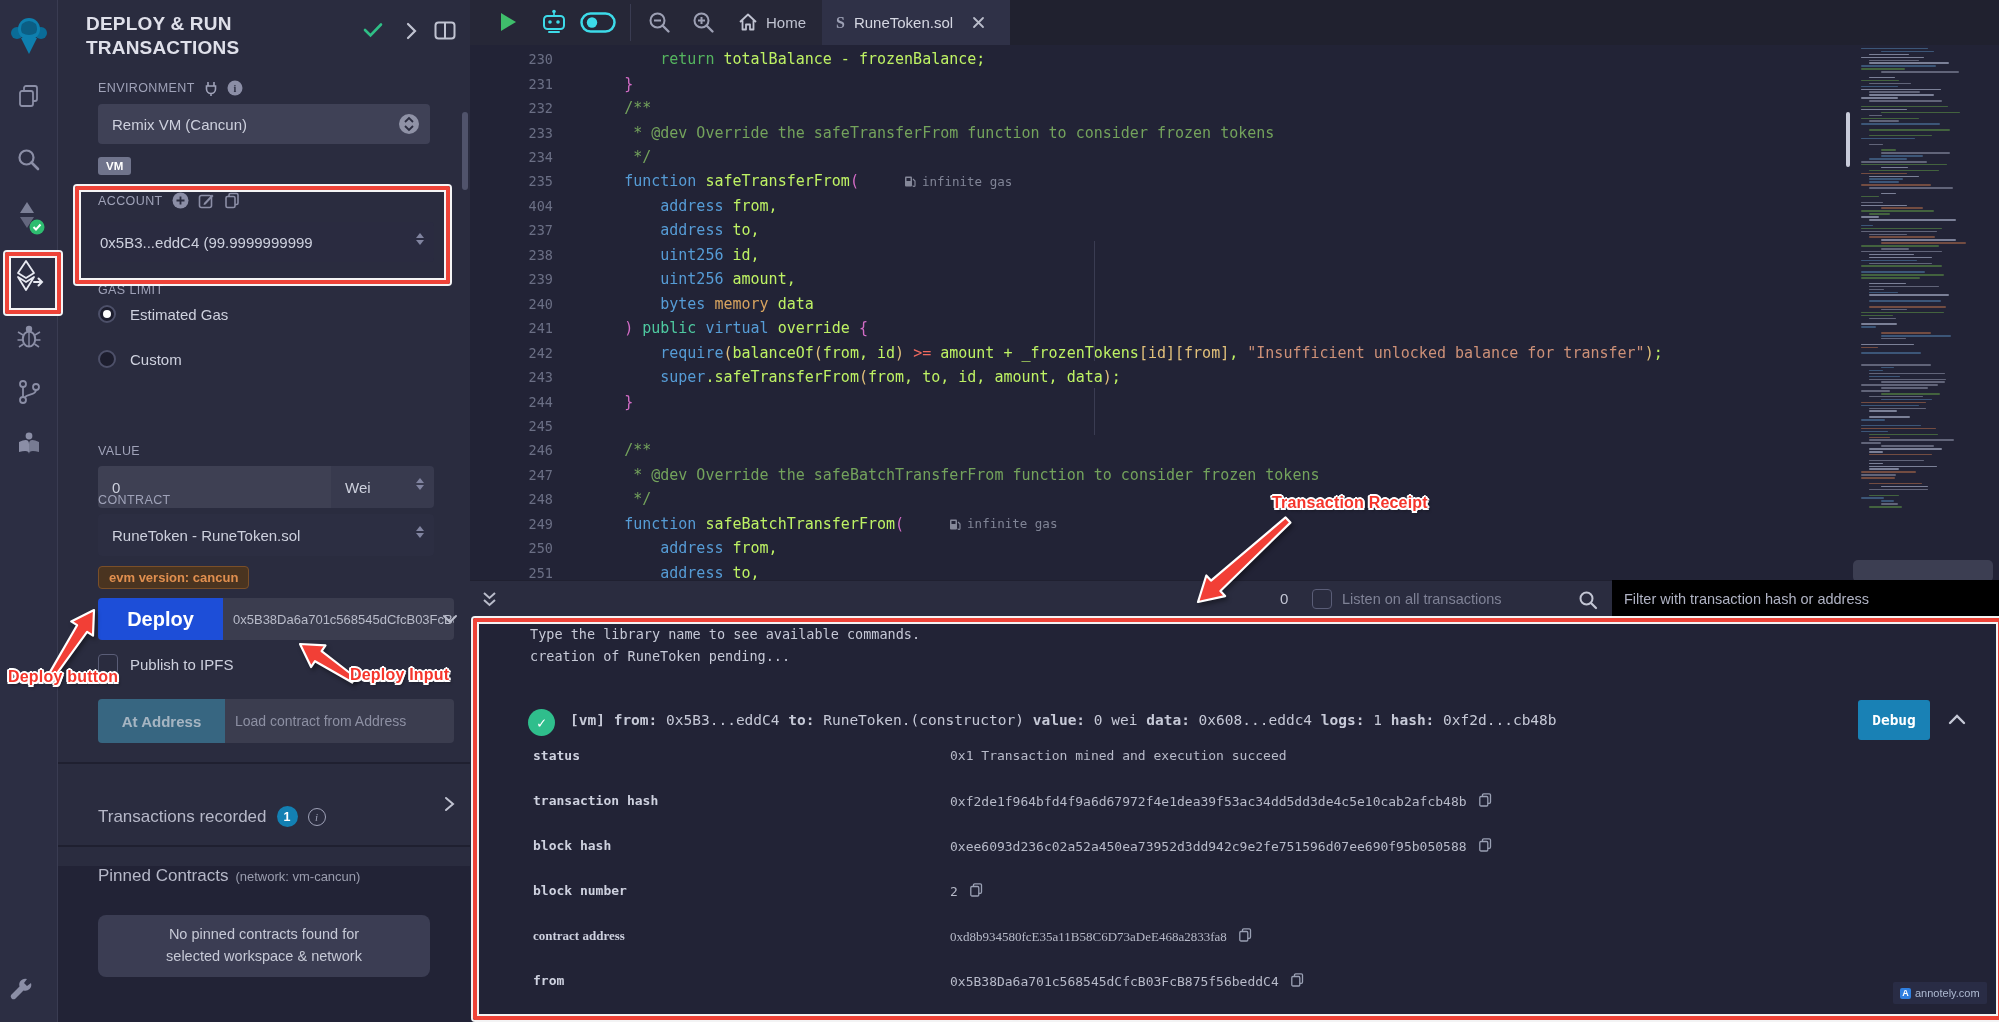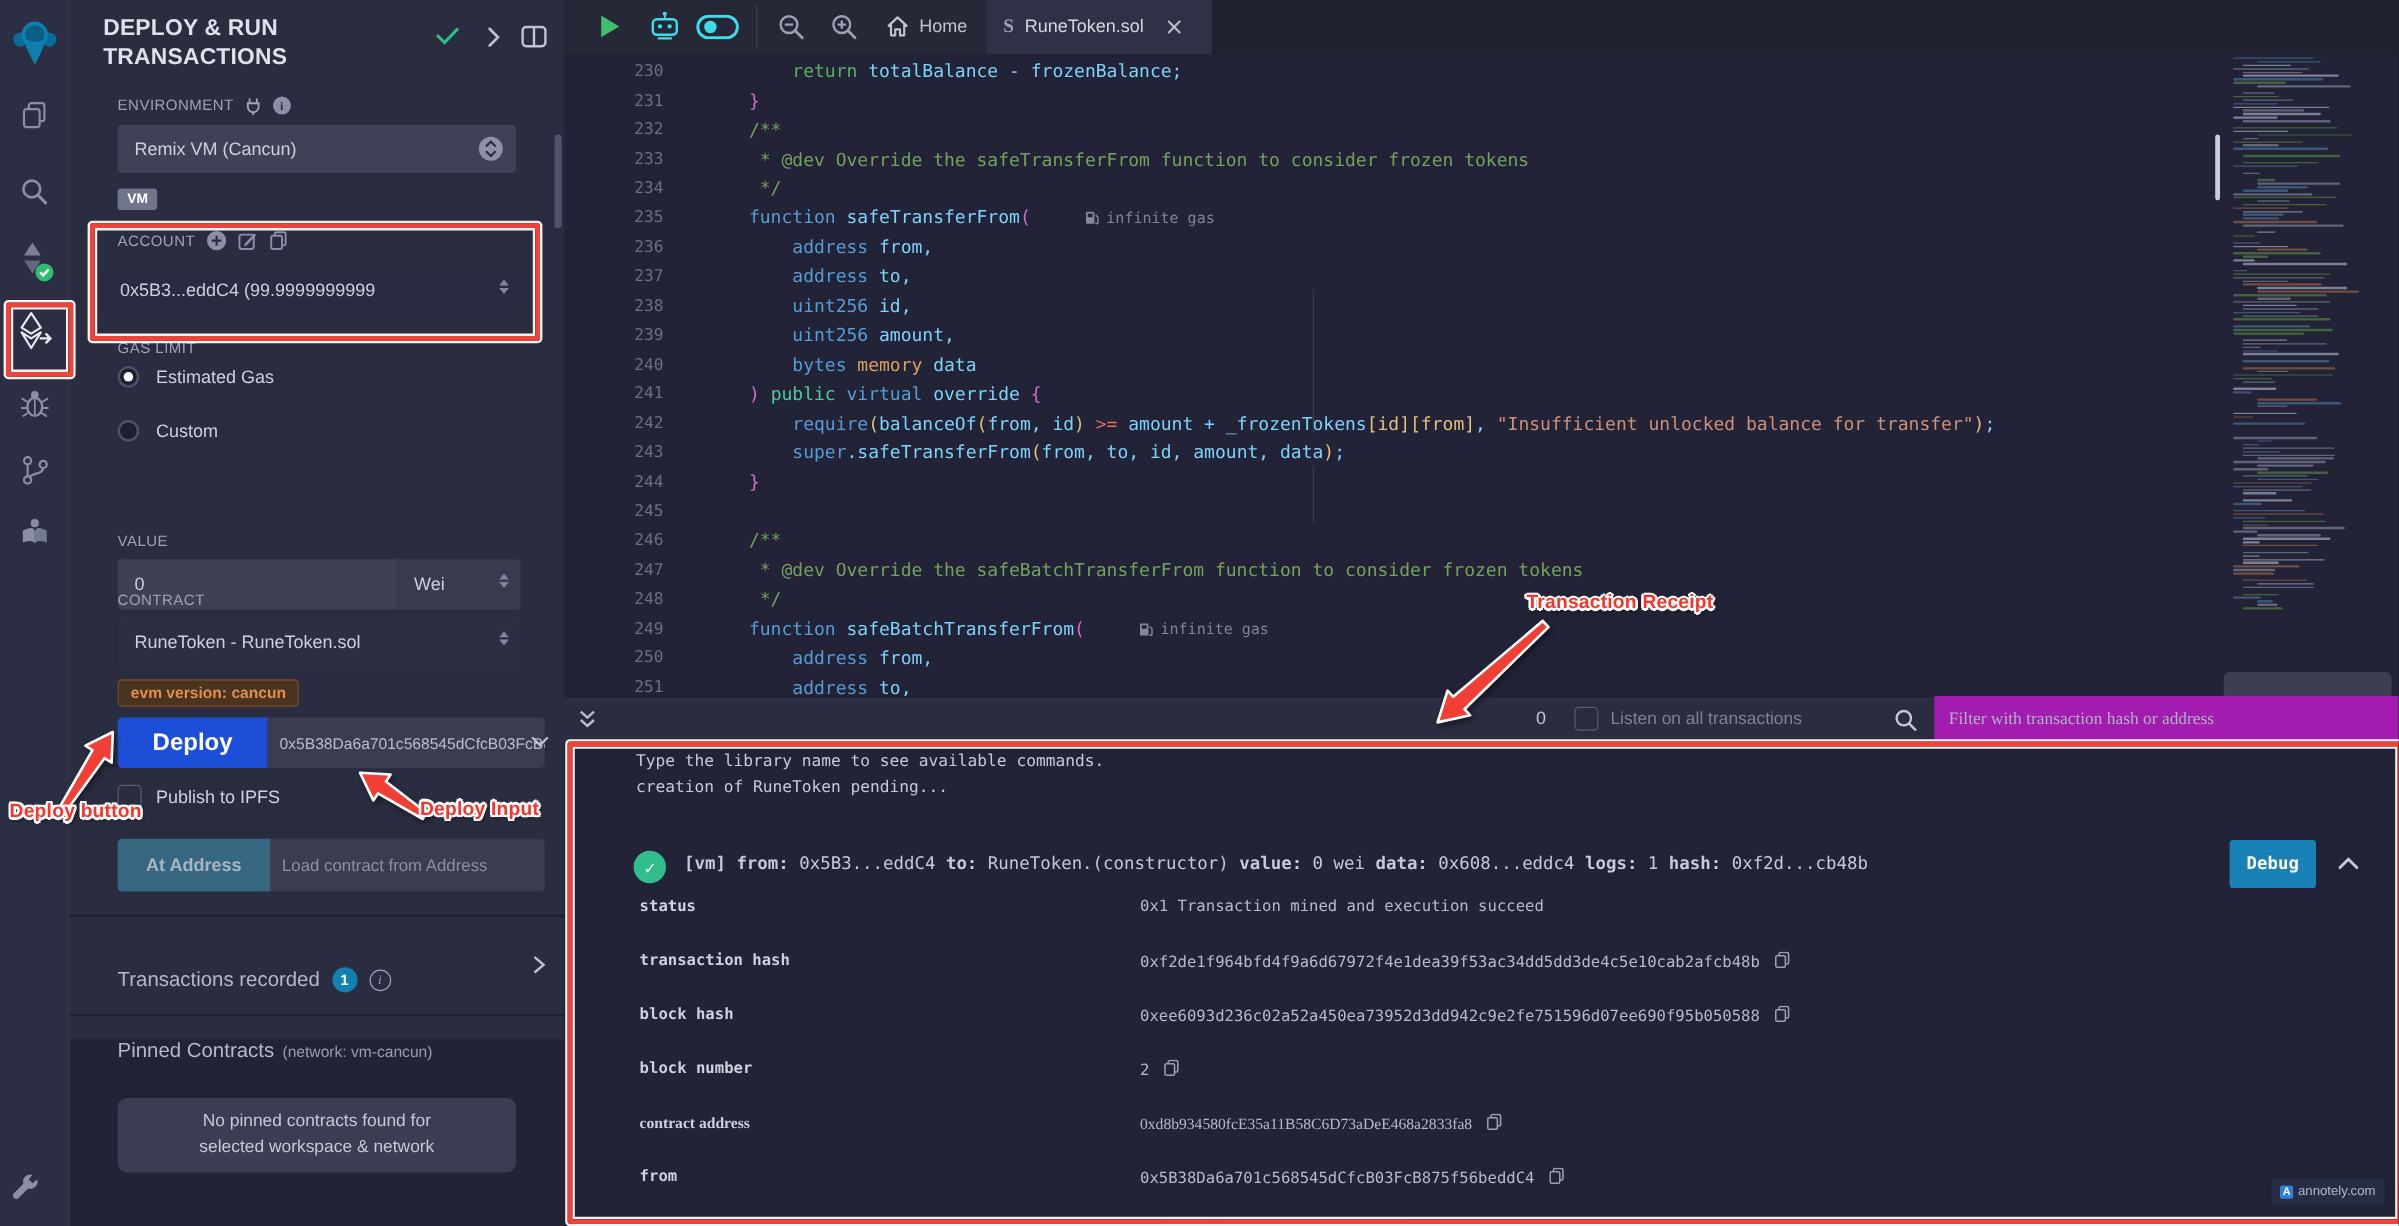--- a/index.html
+++ b/index.html
@@ -33,33 +33,33 @@
   .scrollthumb{background:#50536b;border-radius:3px;}
   
   .toolbar{position:absolute;left:470px;top:0;width:1529px;height:45px;background:#262737;}
   .tab{position:absolute;left:822px;top:0;width:188px;height:45px;background:#2f3147;display:flex;align-items:center;gap:9px;padding:0 14px;box-sizing:border-box;}
   .tabdark{position:absolute;left:1010px;top:0;width:989px;height:45px;background:#20212f;}
   .tname{font-size:15px;color:#d5d7e2;}
   .codewrap{position:absolute;left:470px;top:45px;width:1380px;height:535px;overflow:hidden;}
   .codeline{position:absolute;left:0;height:24.45px;display:flex;align-items:center;font-family:"DejaVu Sans Mono",monospace;font-size:15px;}
   .ln{display:inline-block;width:83px;text-align:right;color:#6b6f85;font-size:13.5px;flex:none;}
   .ct{white-space:pre;margin-left:35px;}
-  .tk-w{color:#7dd3fc;} .tk-b{color:#569cd6;} .tk-g{color:#55b55f;} .tk-t{color:#4ec9a0;}
+  .tk-w{color:#bef264;} .tk-b{color:#569cd6;} .tk-g{color:#55b55f;} .tk-t{color:#4ec9a0;}
   .tk-c{color:#74a35c;} .tk-s{color:#ce9178;} .tk-m{color:#d7a35f;} .tk-p{color:#d36cc6;}
   .tk-y{color:#e2c07a;} .tk-o{color:#ef6a5f;}
   .gas{margin-left:45px;color:#808496;font-size:12.5px;display:inline-flex;align-items:center;gap:6px;font-style:normal;}
   .gas i{font-style:normal;}
   .iguide{position:absolute;width:1px;background:#3a3c52;left:624px;}
   .minimap{position:absolute;left:1855px;top:45px;width:137px;height:470px;}
   .minimap div{position:absolute;border-radius:1px;}
   .hscroll{position:absolute;left:1853px;top:560px;width:140px;height:22px;background:#3c3e52;border-radius:5px;}
   
   .termbar{position:absolute;left:470px;top:580px;width:1529px;height:38px;background:#2a2c3f;border-top:1px solid #1f2030;box-sizing:border-box;}
   .tbtext{font-size:14.5px;color:#7f8296;}
-  .filterinp{position:absolute;left:1612px;top:580px;width:387px;height:38px;background:#a21caf;color:#b0b3c4;font-size:14.5px;display:flex;align-items:center;padding:0 12px;box-sizing:border-box;white-space:nowrap;overflow:hidden;font-family:Liberation Serif, serif;}
+  .filterinp{position:absolute;left:1612px;top:580px;width:387px;height:38px;background:#000000;color:#b0b3c4;font-size:14.5px;display:flex;align-items:center;padding:0 12px;box-sizing:border-box;white-space:nowrap;overflow:hidden;}
   .terminal{position:absolute;left:470px;top:618px;width:1529px;height:404px;background:#222336;font-family:"DejaVu Sans Mono",monospace;}
   .tline{position:absolute;left:60px;color:#c6c9d7;font-size:13.5px;white-space:pre;}
   .checkcircle{position:absolute;width:27px;height:27px;border-radius:50%;background:#2fbe8c;color:#fff;font-size:15px;font-weight:700;display:flex;align-items:center;justify-content:center;}
   .txsum{position:absolute;left:100px;top:94px;font-size:14.5px;color:#c6c9d7;white-space:pre;}
   .txsum .b{font-weight:700;}
   .btn-debug{position:absolute;left:1388px;top:82px;width:72px;height:40px;background:#1981b5;border-radius:3px;color:#fff;font-weight:700;font-size:14.5px;display:flex;align-items:center;justify-content:center;font-family:"DejaVu Sans Mono",monospace;}
   .rrow{position:absolute;left:0;width:1500px;height:30px;}
   .rlab{position:absolute;left:63px;font-weight:700;font-size:13px;color:#ced1df;white-space:pre;}
   .rval{position:absolute;left:480px;font-size:13px;color:#b7bac9;white-space:pre;display:flex;align-items:center;gap:12px;}
   .wm{position:absolute;left:1423px;top:364px;height:22px;background:rgba(42,46,70,.92);border-radius:2px;display:flex;align-items:center;gap:4px;padding:0 7px;font-size:11px;color:#aebad2;font-family:"Liberation Sans",sans-serif;}
@@ -365,21 +365,21 @@
           <span class="gas">
             <svg width="12" height="14" viewBox="0 0 12 14">
               <rect x="1" y="2.5" width="7" height="10" rx="1" fill="#858899"></rect>
               <rect x="2.5" y="4" width="4" height="3" fill="#222336"></rect>
               <path d="M9 5 l2 2 v4.5 a1 1 0 0 1 -2 0" fill="none" stroke="#858899" stroke-width="1.2"></path>
             </svg>
             <i>infinite gas</i>
           </span>
         </div>
         <div class="codeline" style="top: 148.7px; width: 1380px;">
-          <span class="ln">236</span>
+          <span class="ln">404</span>
           <span class="ct"><span class="tk-w">        </span><span class="tk-b">address</span><span class="tk-w"> from,</span></span>
         </div>
         <div class="codeline" style="top: 173.15px; width: 1380px;">
           <span class="ln">237</span>
           <span class="ct"><span class="tk-w">        </span><span class="tk-b">address</span><span class="tk-w"> to,</span></span>
         </div>
         <div class="codeline" style="top: 197.6px; width: 1380px;">
           <span class="ln">238</span>
           <span class="ct"><span class="tk-w">        </span><span class="tk-b">uint256</span><span class="tk-w"> id,</span></span>
         </div>

